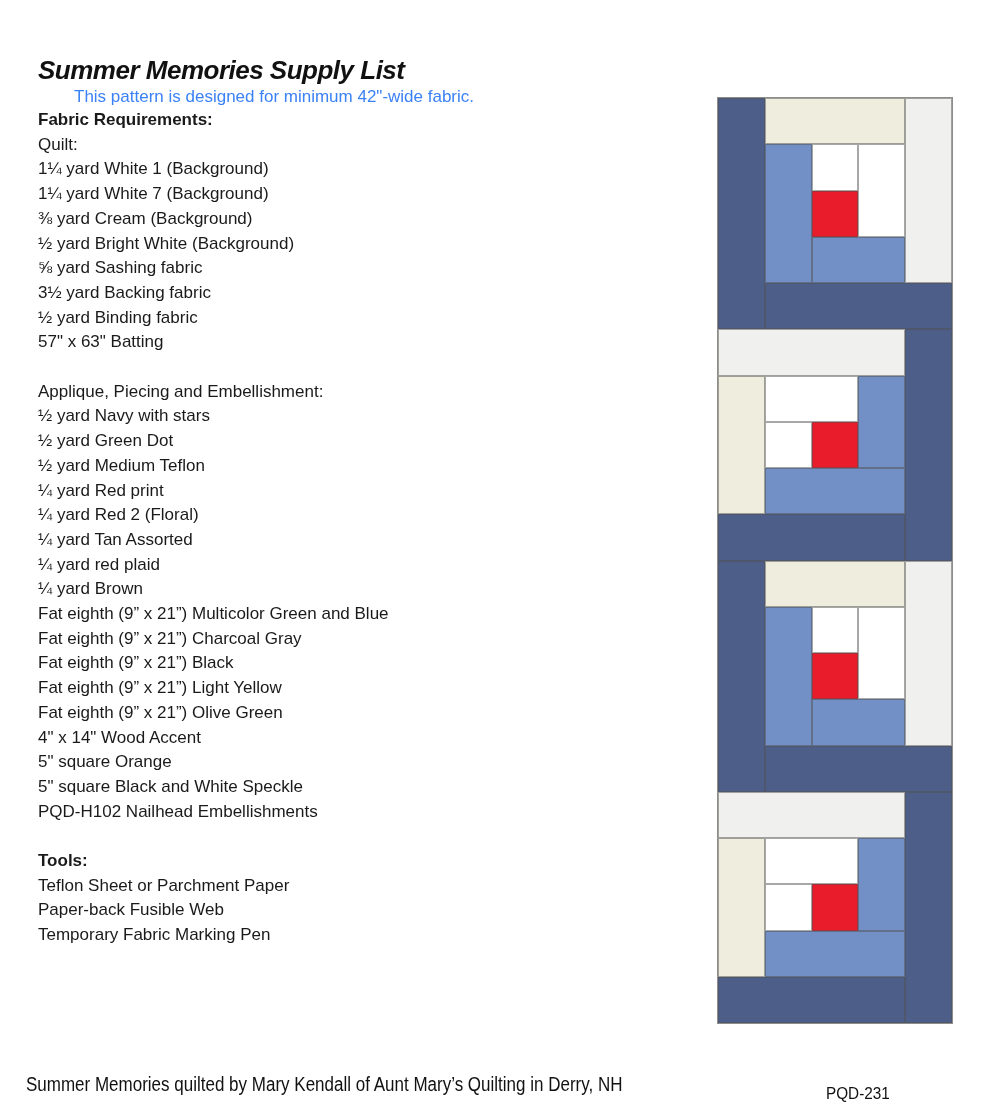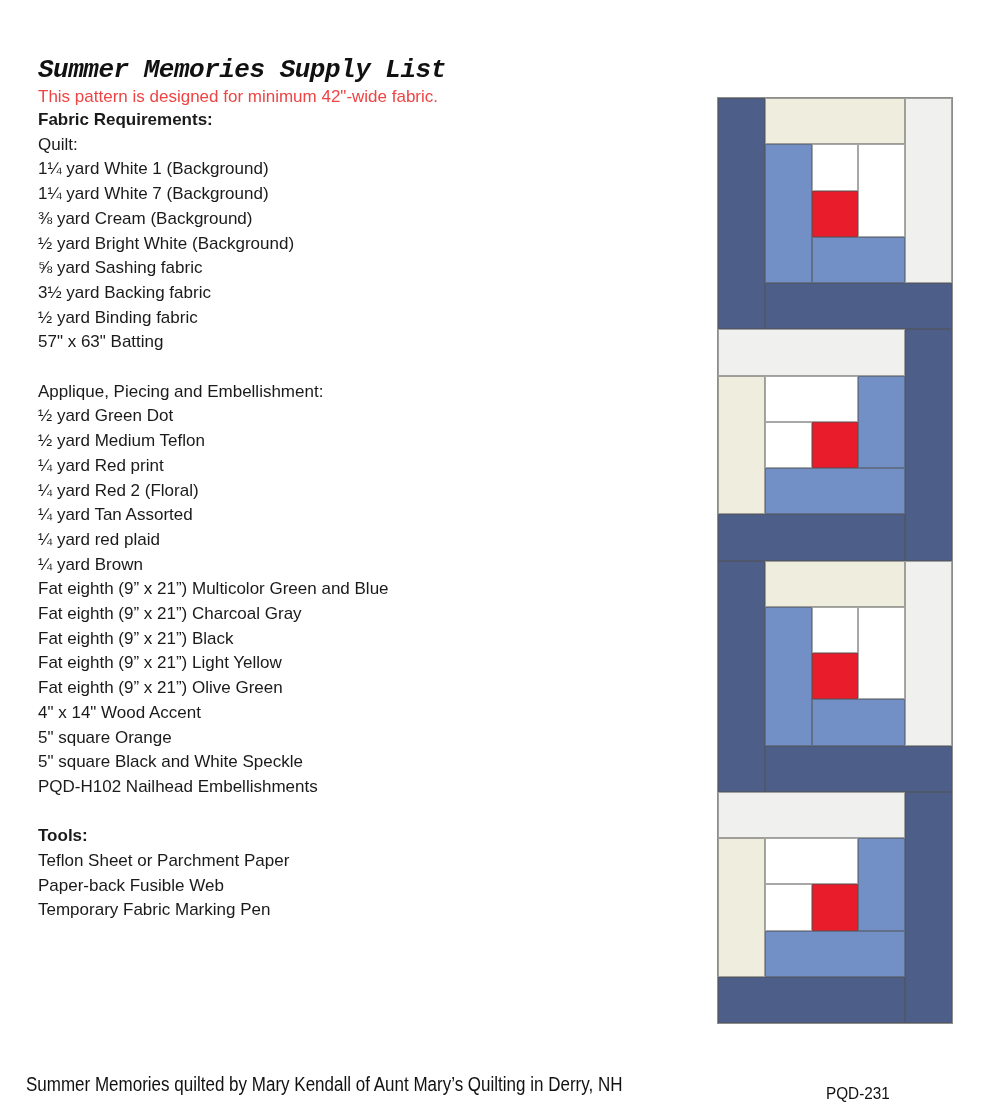--- a/index.html
+++ b/index.html
@@ -10,33 +10,34 @@
     color: #1a1a1a;
     position: relative;
     overflow: hidden;
   }
   .text-column {
     position: absolute;
     left: 38px; top: 55px;
     width: 660px;
   }
   .doc-title {
-    font-family: Liberation Mono, monospace;
+    font-family: Liberation Sans, sans-serif;
     font-style: italic;
     font-weight: bold;
     font-size: 26px;
     line-height: 30px;
     letter-spacing: -0.5px;
     color: #111;
   }
   .doc-subtitle {
     font-size: 17px;
     line-height: 22px;
     margin-top: 1px;
-    color: #ef4444;
+    color: #3b82f6;
+    margin-left: 36px;
   }
   .sections { }
   .section + .section { margin-top: 24.7px; }
   .line {
     font-size: 17px;
     line-height: 24.7px;
     white-space: nowrap;
     color: #1a1a1a;
   }
   .heading.bold { font-weight: bold; }
@@ -84,20 +85,21 @@
         <div class="line">1¼ yard White 7 (Background)</div>
         <div class="line">⅜ yard Cream (Background)</div>
         <div class="line">½ yard Bright White (Background)</div>
         <div class="line">⅝ yard Sashing fabric</div>
         <div class="line">3½ yard Backing fabric</div>
         <div class="line">½ yard Binding fabric</div>
         <div class="line">57" x 63" Batting</div>
       </div>
       <div class="section">
         <div class="line heading">Applique, Piecing and Embellishment:</div>
+        <div class="line">½ yard Navy with stars</div>
         <div class="line">½ yard Green Dot</div>
         <div class="line">½ yard Medium Teflon</div>
         <div class="line">¼ yard Red print</div>
         <div class="line">¼ yard Red 2 (Floral)</div>
         <div class="line">¼ yard Tan Assorted</div>
         <div class="line">¼ yard red plaid</div>
         <div class="line">¼ yard Brown</div>
         <div class="line">Fat eighth (9” x 21”) Multicolor Green and Blue</div>
         <div class="line">Fat eighth (9” x 21”) Charcoal Gray</div>
         <div class="line">Fat eighth (9” x 21”) Black</div>

